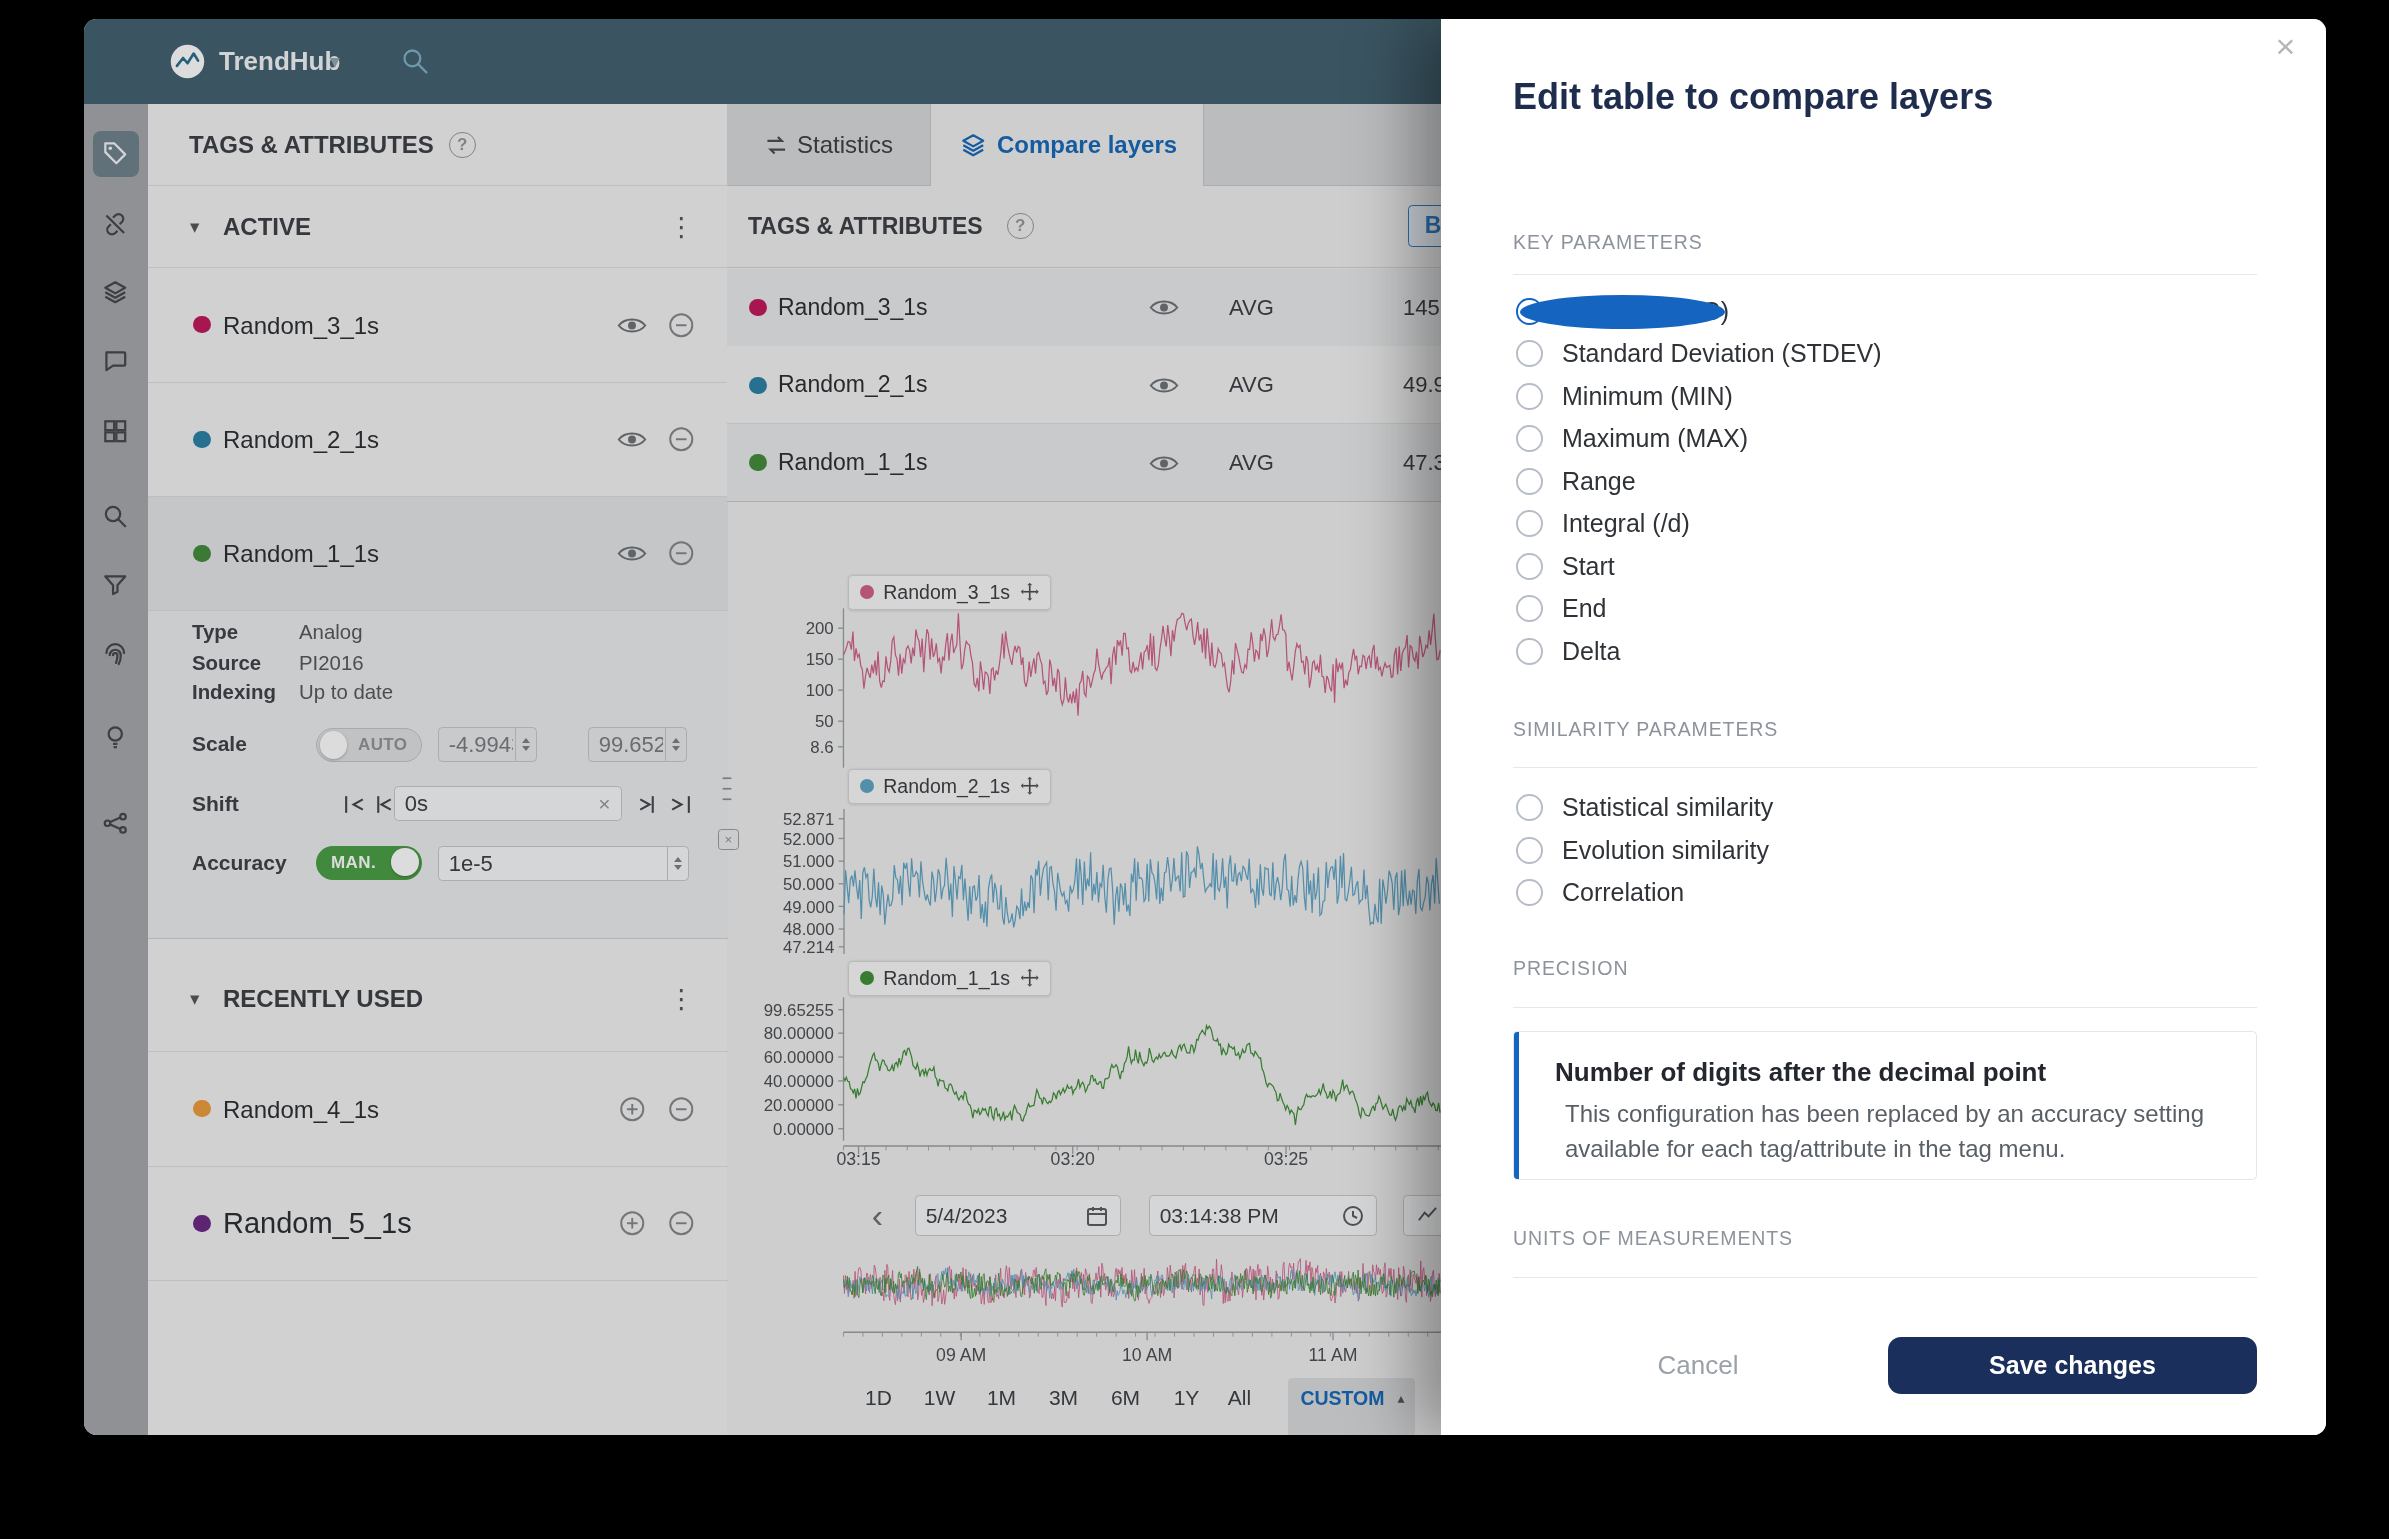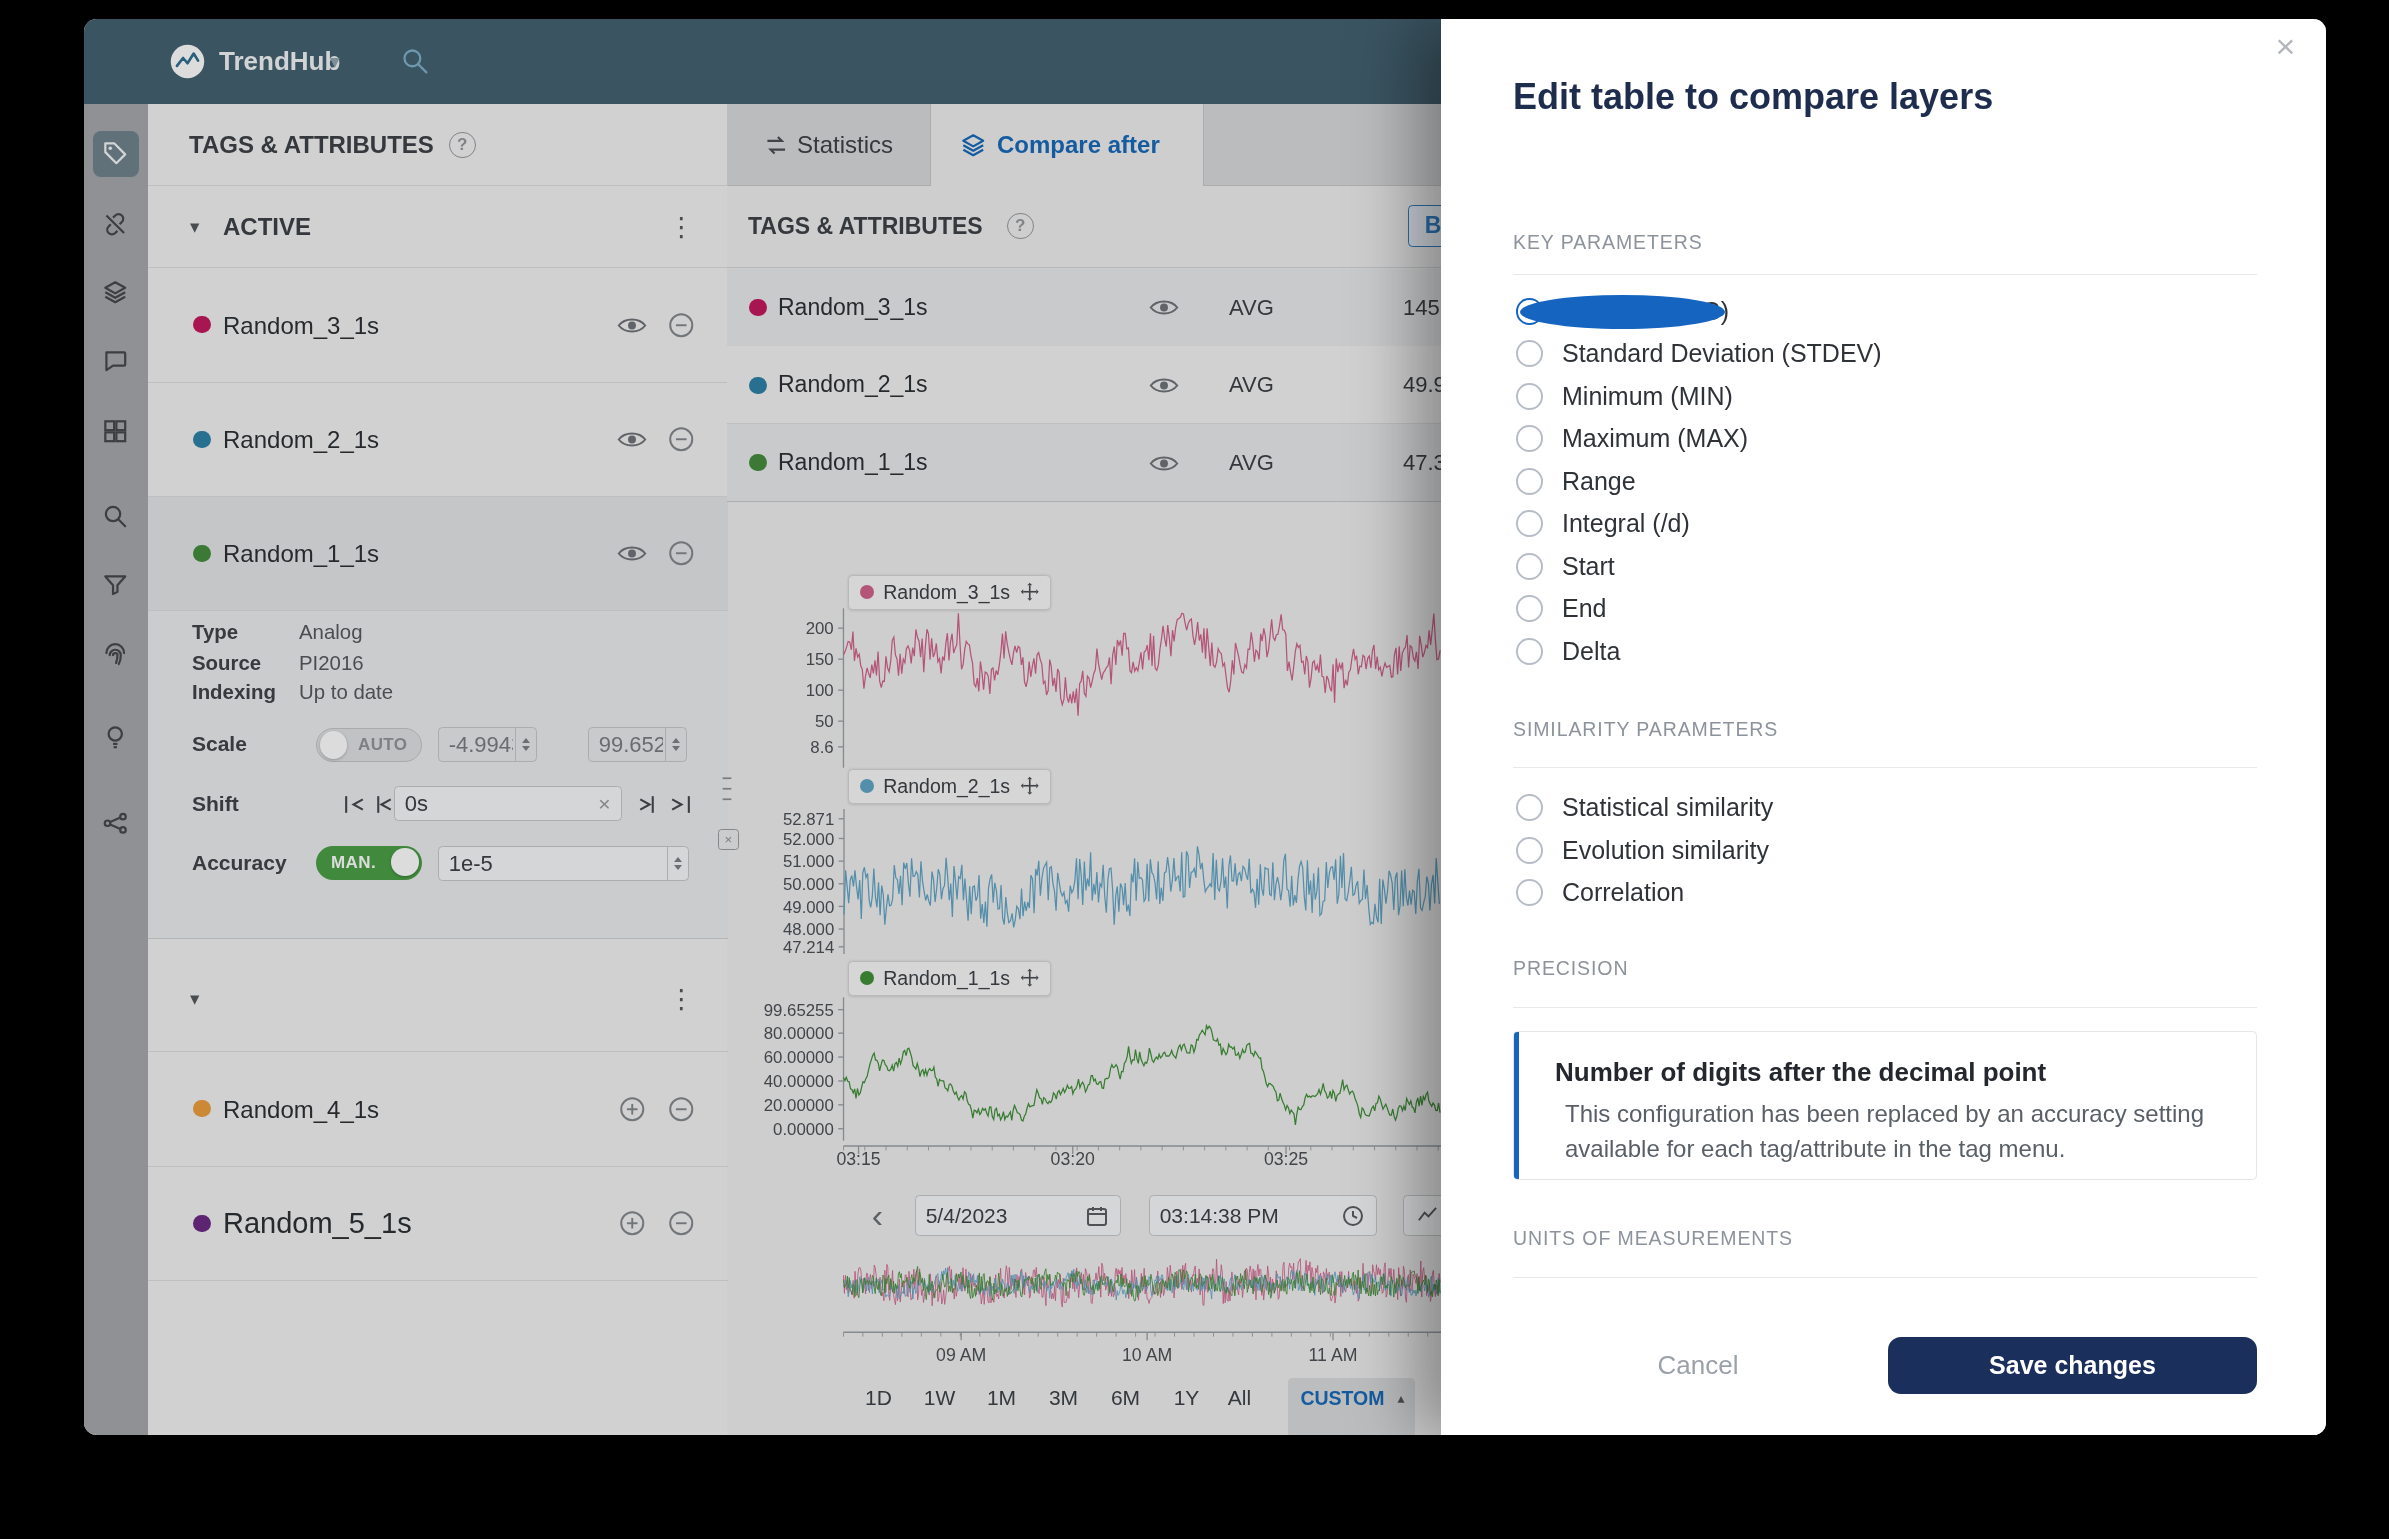--- a/index.html
+++ b/index.html
@@ -257,20 +257,21 @@
   <div class="a field" style="left:354px;top:827px;width:251px;height:35px">
     <span class="fval">1e-5</span>
     <span class="spincol">
         <i class="caru"></i>
         <i class="card"></i>
       </span>
   </div>
 
   <div class="a lprow" style="top:927px;height:106px"></div>
   <div class="a cv" style="left:106px;top:927px;height:106px;font-size:18.6px;color:#54585a">▾</div>
+  <div class="a cv" style="left:139px;top:927px;height:106px;font-size:24px;font-weight:600;color:#3c4043">RECENTLY USED</div>
   <div class="a cv kebab" style="left:584px;top:927px;height:106px;justify-content:center">⋮</div>
 
   <div class="a lprow" style="top:1034px;height:114px"></div>
   <div class="a dot" style="left: 109px; top: 1081px; background-color: rgb(235, 157, 59);"></div>
   <div class="a cv" style="left:139px;top:1034px;height:114px;font-size:24px;color:#2c2f31">Random_4_1s</div>
   <svg class="a" style="left:535px;top:1077px" width="26.5" height="26.5" viewBox="0 0 30 30">
     <circle cx="15" cy="15" r="12.5" fill="none" stroke="#84888b" stroke-width="2.2"></circle>
       <line x1="9" y1="15" x2="21" y2="15" stroke="#84888b" stroke-width="2.2"></line>
       <line x1="15" y1="9" x2="15" y2="21" stroke="#84888b" stroke-width="2.2"></line>
   </svg>
@@ -302,21 +303,21 @@
   <svg class="a" style="left:679px;top:113px" width="26.5" height="26.5" viewBox="0 0 24 24">
     <path d="M4 8h13l-3.5-3.5" fill="none" stroke="#4a4d4f" stroke-width="2"></path>
     <path d="M20 16H7l3.5 3.5" fill="none" stroke="#4a4d4f" stroke-width="2"></path>
   </svg>
   <div class="a cv" style="left:713px;top:85px;height:82px;font-size:24px;color:#3c4043">Statistics</div>
   <svg class="a" style="left:876px;top:113px" width="26.5" height="26.5" viewBox="0 0 24 24">
     <path d="M12 3l9 5-9 5-9-5z" fill="none" stroke="#1769b8" stroke-width="2" stroke-linejoin="round"></path>
     <path d="M3 12l9 5 9-5" fill="none" stroke="#1769b8" stroke-width="2" stroke-linejoin="round"></path>
     <path d="M3 16l9 5 9-5" fill="none" stroke="#1769b8" stroke-width="2" stroke-linejoin="round"></path>
   </svg>
-  <div class="a cv" style="left:913px;top:85px;height:82px;font-size:24px;font-weight:600;color:#1769b8">Compare after</div>
+  <div class="a cv" style="left:913px;top:85px;height:82px;font-size:24px;font-weight:600;color:#1769b8">Compare layers</div>
 
   <div class="a" style="left:643px;top:167px;width:1598px;height:82px;border-bottom:0.9px solid #d3d4d5"></div>
   <div class="a cv" style="left:664px;top:167px;height:82px;font-size:23px;font-weight:bold;color:#3c4043">TAGS &amp; ATTRIBUTES</div>
   <div class="a helpc" style="left:923px;top:194px">?</div>
   <div class="a" style="left:1324px;top:186px;width:50px;height:42px;border:1.8px solid #2f7cc0;border-radius:4.4px;background:#ecf3fa;display:flex;align-items:center;justify-content:center;font-size:23px;font-weight:600;color:#2f7cc0">B</div>
 
   <div class="a trow odd" style="top:250px"></div>
   <div class="a dot" style="left: 665px; top: 280px; background-color: rgb(194, 24, 91);"></div>
   <div class="a cv" style="left:694px;top:250px;height:78px;font-size:23px;color:#2c2f31">Random_3_1s</div>
   <svg class="a" style="left:1065px;top:277px" width="30" height="23" viewBox="0 0 34 26">

